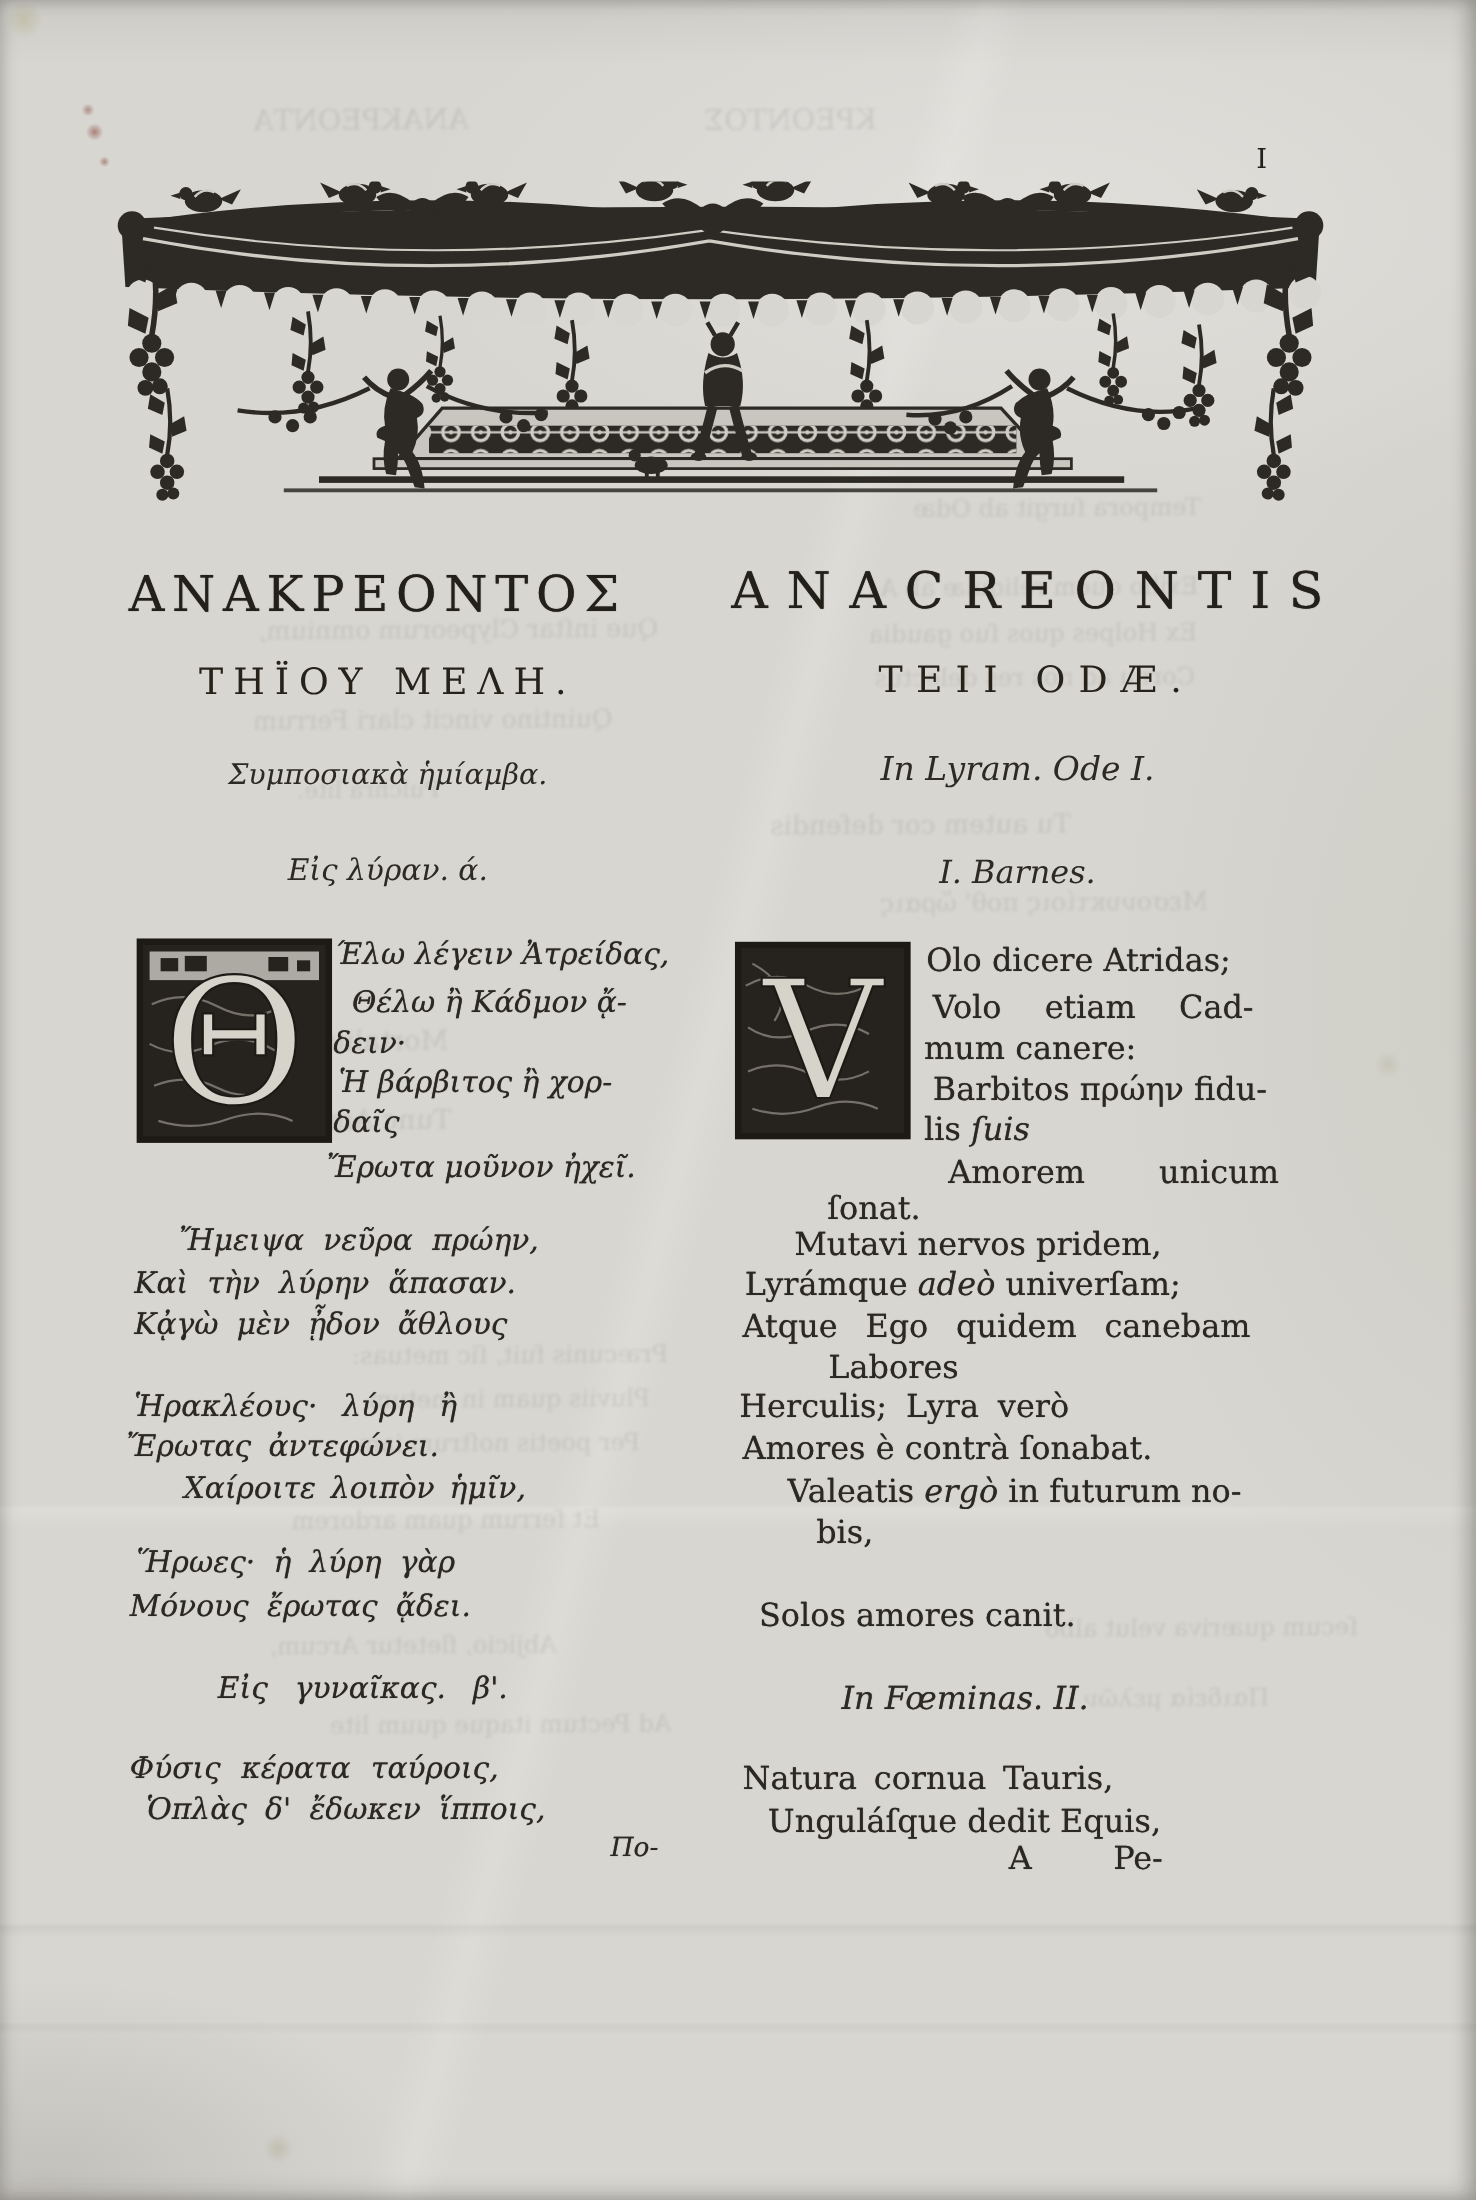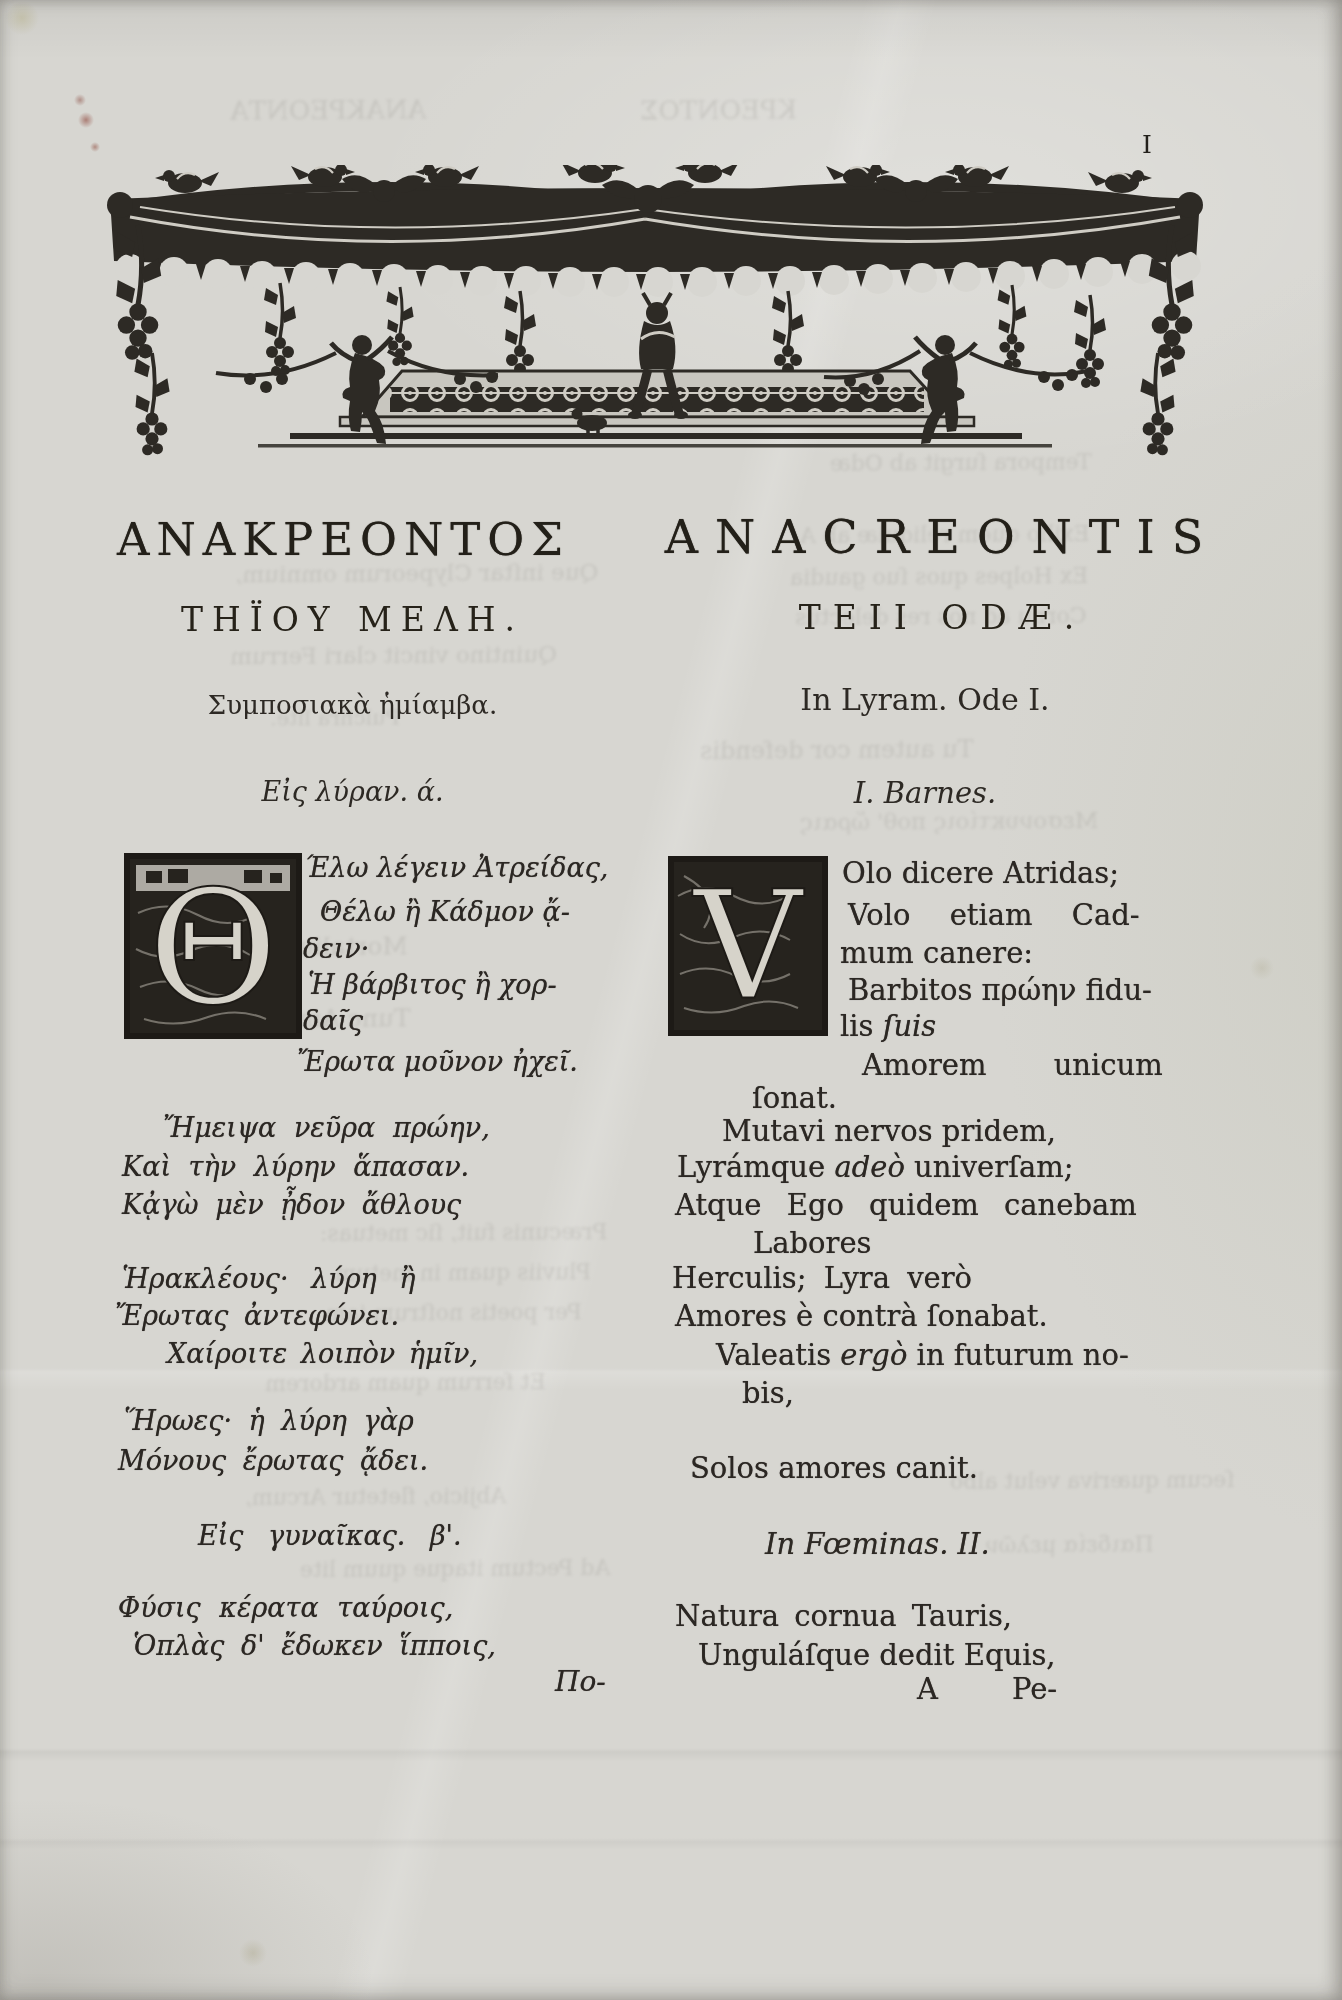--- a/index.html
+++ b/index.html
@@ -26,27 +26,27 @@
   }
   .line{position:absolute;white-space:nowrap;color:#2b2723;text-shadow:0 0 .7px rgba(43,38,32,.75);}
   .grk{font-style:italic;font-size:27px;}
   .lat{font-size:29px;}
   .it{font-style:italic;}
   .cblock{position:absolute;text-align:center;}
   .title{font-size:45px;letter-spacing:7px;color:#232019;text-shadow:0 0 .8px rgba(35,30,25,.85);}
   .title-lat{font-size:46px;letter-spacing:17px;}
   .subtitle{font-size:33px;letter-spacing:9px;color:#262219;}
   .subtitle-lat{letter-spacing:12px;}
-  .sect{font-size:26px;color:#2d2924;}
+  .sect{font-style:italic;font-size:26px;color:#2d2924;}
   .sect-lat{font-size:30px;}
   .odehead{font-style:italic;font-size:27px;color:#2d2924;}
   .odehead-lat{font-size:29px;}
   .pagenum{position:absolute;left:1142px;top:130px;font-size:25px;color:#23201b;letter-spacing:1px;}
   .ghost{position:absolute;white-space:nowrap;color:#716e68;opacity:.17;filter:blur(1.5px);transform-origin:center;}
-  .catch{font-size:28px;text-align:right;}
+  .catch{font-size:24px;text-align:right;}
   svg text{font-family:"DejaVu Serif",serif;}
 </style>
 </head>
 <body>
 
 <div id="page">
 
   <div id="ghost-layer">
       <span class="ghost" style="left: 230px; top: 95px; font-size: 26px; transform: scaleX(-1) rotate(0.4deg);">ΑΝΑΚΡΕΟΝΤΑ</span>
       <span class="ghost" style="left: 640px; top: 95px; font-size: 26px; transform: scaleX(-1) rotate(0.4deg);">ΚΡΕΟΝΤΟΣ</span>

